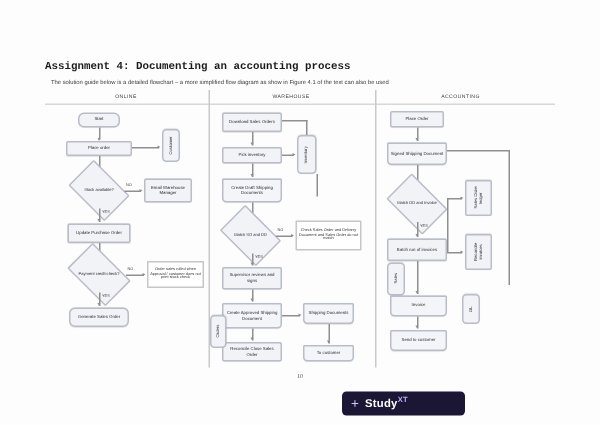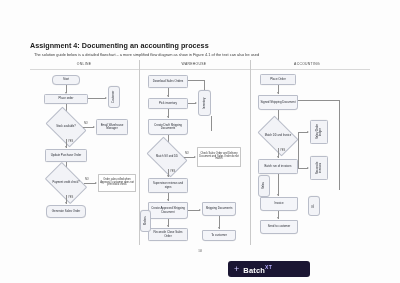--- a/index.html
+++ b/index.html
@@ -9,21 +9,21 @@
     font-family:"Liberation Sans", sans-serif;
     overflow:hidden;
     position:relative;
   }
   .page{
     position:absolute;inset:0;
     background:#fdfdfd;
   }
   .doc-title{
     position:absolute;left:30px;top:41px;
-    font-family:Liberation Sans, sans-serif;
+    font-family:Liberation Mono, monospace;
     font-weight:bold;
     font-size:7.2px;
     color:#1a1a1a;
     letter-spacing:0.02px;
     white-space:nowrap;
   }
   .doc-subtitle{
     position:absolute;left:34px;top:52px;
     font-size:3.9px;
     color:#3b3b3b;
@@ -297,16 +297,16 @@
     <div class="node doc" style="left:230px;top:160px;width:38px;height:14px;">Send to customer</div>
 
     <div class="node vertical" style="left:278px;top:136px;width:12px;height:20px;border-radius:3px;">GL</div>
 
   </div>
 
   <div class="page-number">10</div>
 
   <div class="watermark">
     <span class="wm-plus">+</span>
-    <span class="wm-text"><span>Batch</span><span class="sup">XT</span></span>
+    <span class="wm-text"><span>Study</span><span class="sup">XT</span></span>
   </div>
 
 </div>
 
 </body></html>

